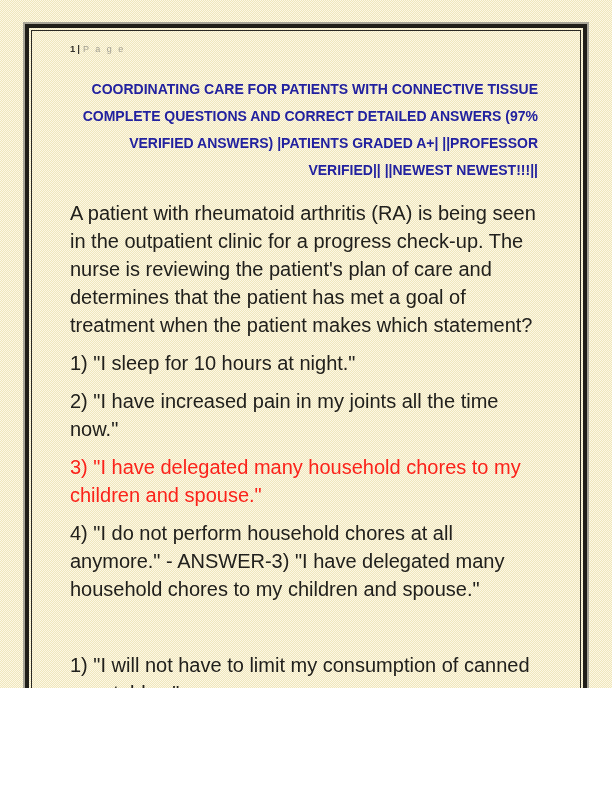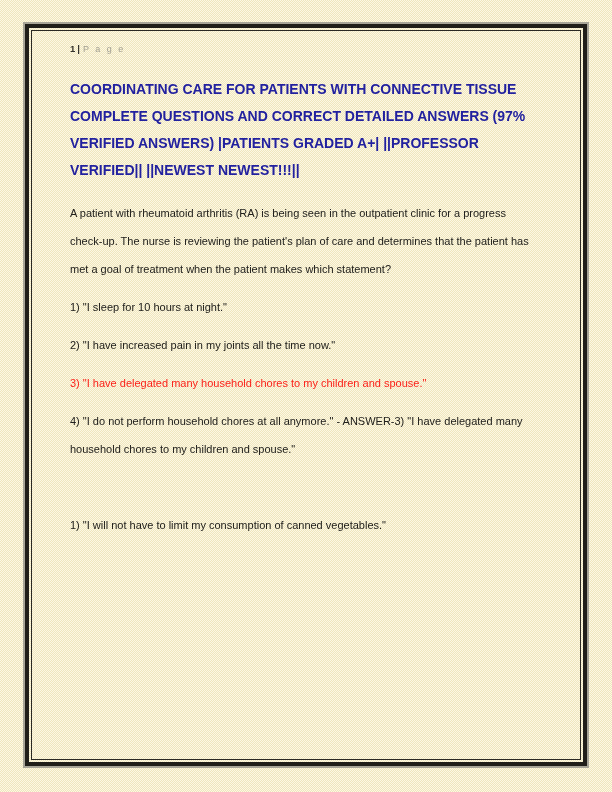--- a/index.html
+++ b/index.html
@@ -1,19 +1,19 @@
 <!DOCTYPE html>
 <html><head>
 <meta charset="utf-8">
 <style>
   html, body { margin: 0; padding: 0; }
   .screen {
     position: relative;
     width: 612px;
-    height: 792px;
+    height: 688px;
     overflow: hidden;
     background-color: #fdf8e4;
     background-image: repeating-conic-gradient(#efe6bd 0% 25%, #fdf8e4 0% 50%);
     background-size: 2px 2px;
     font-family: "Liberation Sans", sans-serif;
   }
   .frame {
     position: absolute;
     left: 25px;
     top: 24px;
@@ -35,31 +35,31 @@
     margin-top: 5px;
     font-size: 9.5px;
     line-height: 14px;
     white-space: nowrap;
   }
   .pg-num  { color: #34322c; font-weight: bold; }
   .pg-sep  { color: #34322c; font-weight: bold; margin: 0 3px 0 2px; }
   .pg-label{ color: #a29f91; letter-spacing: 2px; font-size: 9px; }
   .title {
     margin-top: 20px;
-    text-align: left;
+    text-align: right;
     color: #22219f;
     font-weight: bold;
     font-size: 14px;
     line-height: 27px;
   }
   .title-line { white-space: nowrap; }
   .content { margin-top: 15px; }
   .para {
     margin: 0 0 10px 0;
-    font-size: 11px;
+    font-size: 20px;
     line-height: 28px;
     color: #21201c;
   }
   .para.red { color: #fb221a; }
   .para.spacer { min-height: 28px; }
 </style>
 </head>
 <body>
 
 <div class="screen">

